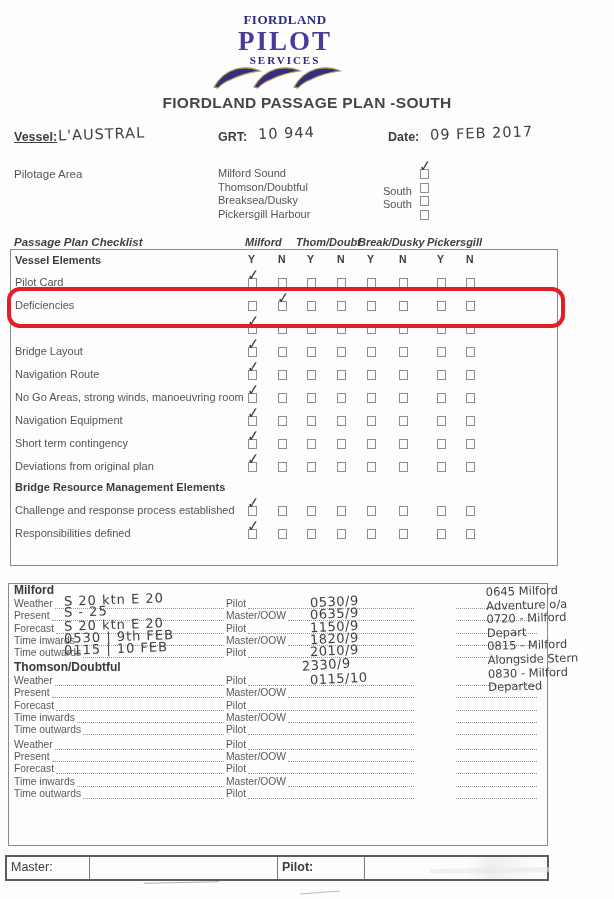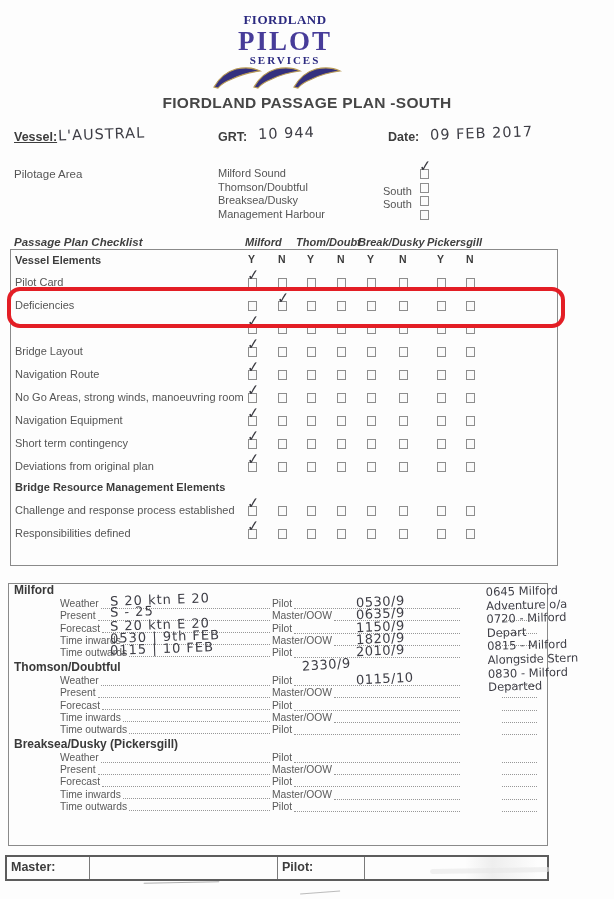--- a/index.html
+++ b/index.html
@@ -48,37 +48,37 @@
   
   .ho-box{position:absolute;left:8px;top:583px;width:538px;height:261px;border:1px solid #8a8a8a;}
   .ho-head{position:relative;height:30px;}
   .ho-title{position:absolute;left:200px;top:2px;width:180px;text-align:center;font-weight:bold;font-size:12px;color:#3d3d3d;}
   .ho-c1{position:absolute;left:220px;top:15px;font-weight:bold;font-size:11.5px;color:#3d3d3d;}
   .ho-c2{position:absolute;left:340px;top:15px;font-weight:bold;font-size:11.5px;color:#3d3d3d;}
   .ho-c3{position:absolute;left:428px;top:15px;font-weight:bold;font-size:11.5px;color:#3d3d3d;}
   .hg{position:relative;margin-bottom:3px;}
   .hg-title{height:13px;font-weight:bold;font-size:12px;color:#3a3a3a;padding-left:5px;line-height:13px;}
   .hg-row{height:12.2px;display:flex;align-items:flex-end;padding-left:5px;}
-  .z-left{width:212px;display:flex;align-items:center;position:relative;margin-left:46px;}
+  .z-left{width:212px;display:flex;align-items:flex-end;position:relative;}
   .z-cond{width:190px;display:flex;align-items:flex-end;position:relative;}
   .z-gap{width:38px;}
   .z-com{flex:1;display:flex;align-items:flex-end;margin-right:8px;}
   .hg-lab{font-size:10.3px;color:#5a5a5a;line-height:11px;white-space:nowrap;}
   .dots{flex:1;border-bottom:1px dotted #979797;height:9px;margin:0 2px;}
   .hw-val{position:absolute;left:50px;top:-6px;font-size:13px;white-space:nowrap;transform:rotate(-2deg);letter-spacing:1px;}
   .hw-time{position:absolute;left:84px;top:-4px;font-size:13px;white-space:nowrap;transform:rotate(-3deg);letter-spacing:.5px;}
   .hw-extra{position:absolute;left:293px;top:73px;font-size:13px;transform:rotate(-4deg);letter-spacing:.5px;z-index:3;}
   .hw-comments{position:absolute;left:478px;top:0;width:150px;font-size:11.5px;line-height:13.6px;
                transform:rotate(-1.5deg);z-index:3;}
   .hw-comments div{white-space:nowrap;}
 
   
   .sign-bar{position:absolute;left:5px;top:855px;width:540px;height:22px;border:2px solid #5c5c5c;
             display:flex;align-items:stretch;background:#fdfdfd;}
-  .sb-label{width:83px;border-right:1px solid #7a7a7a;font-weight:bold;font-size:12.5px;color:#3d3d3d;
+  .sb-label{width:83px;border-right:1px solid #7a7a7a;font-weight:normal;font-size:12.5px;color:#3d3d3d;
             padding:3px 0 0 4px;box-sizing:border-box;}
   .sb-cell1{width:187px;border-right:1px solid #7a7a7a;}
   .sb-label2{width:87px;border-right:1px solid #7a7a7a;font-weight:bold;font-size:12.5px;color:#3d3d3d;
              padding:3px 0 0 4px;box-sizing:border-box;}
   .sb-cell2{flex:1;background:linear-gradient(90deg,transparent 55%, #eeeeee 70%, transparent 95%);}
 
   
   .art1{position:absolute;left:145px;top:876px;width:75px;height:6px;border-bottom:1.5px solid #6d6d6d;
         opacity:.55;transform:skewX(-20deg) rotate(-1deg);}
   .art2{position:absolute;left:300px;top:888px;width:40px;height:4px;border-bottom:1.5px solid #7c7c7c;opacity:.5;transform:rotate(-4deg);}
@@ -123,21 +123,21 @@
         <span class="pl-name">Thomson/Doubtful</span>
         <span class="pl-south">South</span>
         <span class="pl-box"></span>
       </div>
       <div class="pl-row">
         <span class="pl-name">Breaksea/Dusky</span>
         <span class="pl-south">South</span>
         <span class="pl-box"></span>
       </div>
       <div class="pl-row">
-        <span class="pl-name">Management Harbour</span>
+        <span class="pl-name">Pickersgill Harbour</span>
         <span class="pl-box"></span>
       </div>
     </div>
 
   <div class="cl-header">
     <span class="cl-title">Passage Plan Checklist</span>
   <span class="cl-col" style="left: 245px;">Milford</span>
       <span class="cl-col" style="left: 296px;">Thom/Doubt</span>
       <span class="cl-col" style="left: 358px;">Break/Dusky</span>
       <span class="cl-col" style="left: 427px;">Pickersgill</span>
@@ -467,21 +467,20 @@
               <span class="hg-lab">Pilot</span>
               <span class="dots"></span>
             </div>
             <div class="z-gap"></div>
             <div class="z-com">
               <span class="dots"></span>
             </div>
           </div>
         </div>
         <div class="hg">
-          <div class="hg-title">Breaksea/Dusky (Pickersgill)</div>
           <div class="hg-row">
             <div class="z-left">
               <span class="hg-lab">Weather</span>
               <span class="dots"></span>
             </div>
             <div class="z-cond">
               <span class="hg-lab">Pilot</span>
               <span class="dots"></span>
             </div>
             <div class="z-gap"></div>

